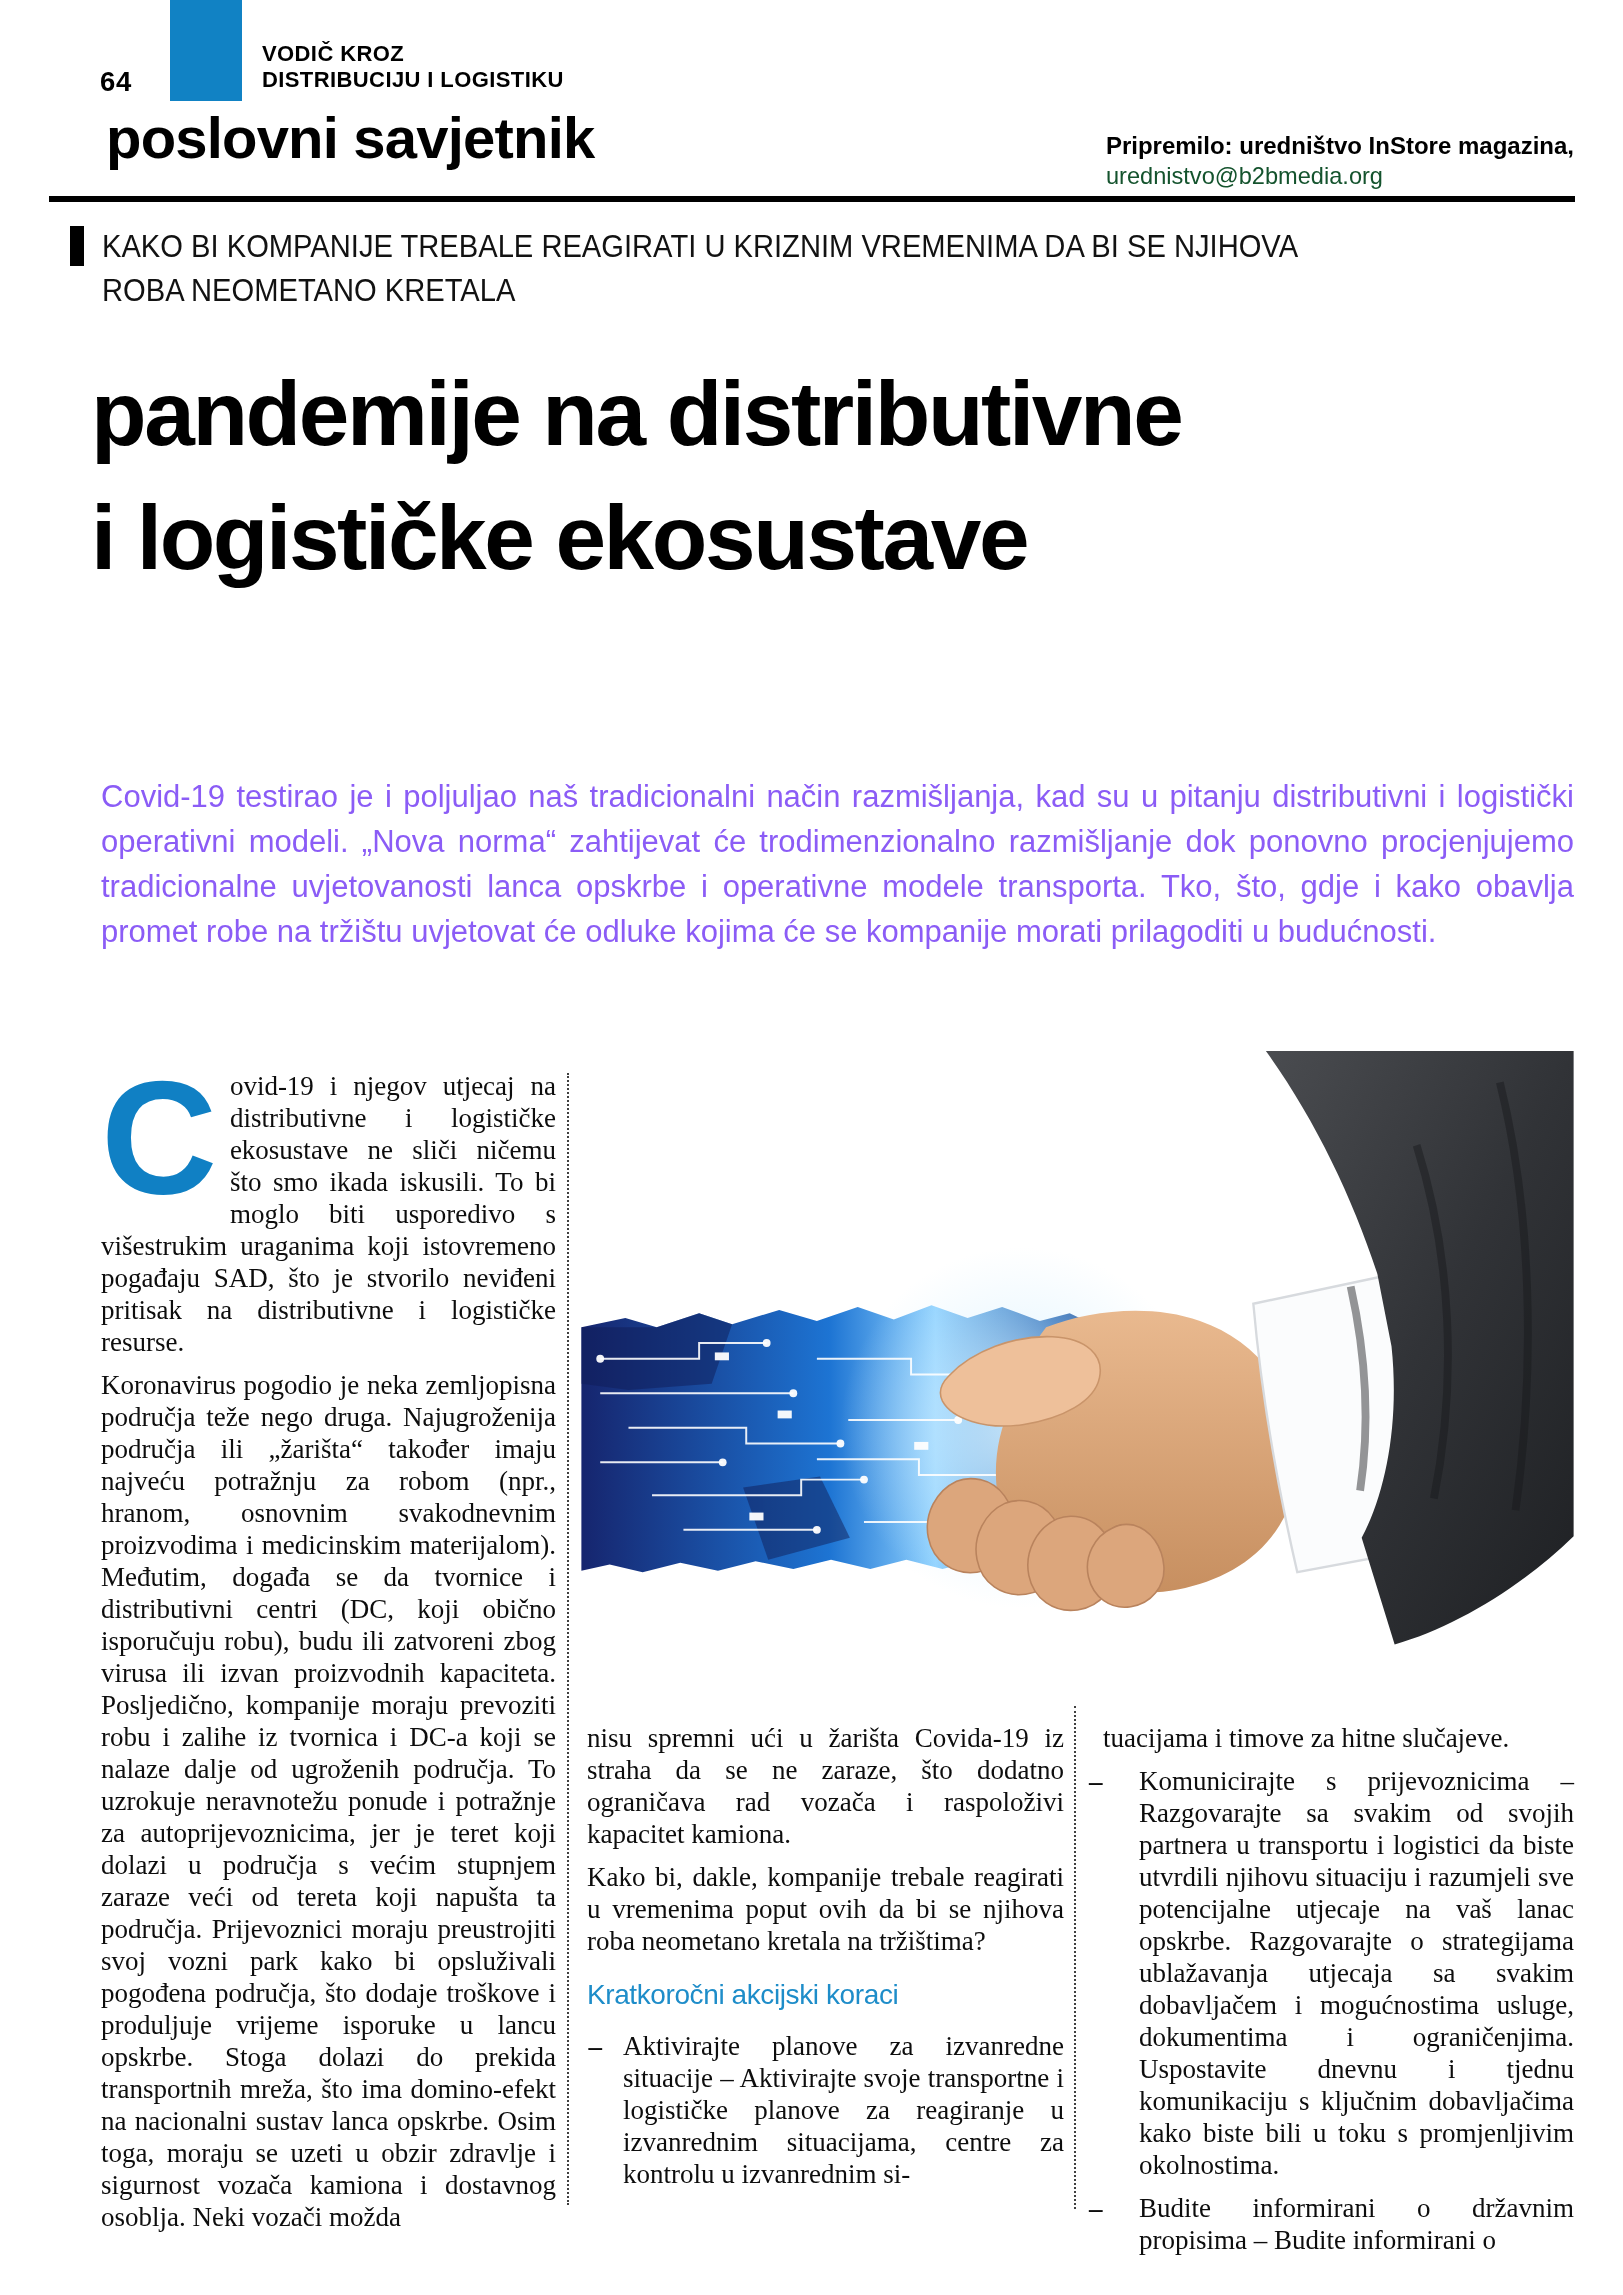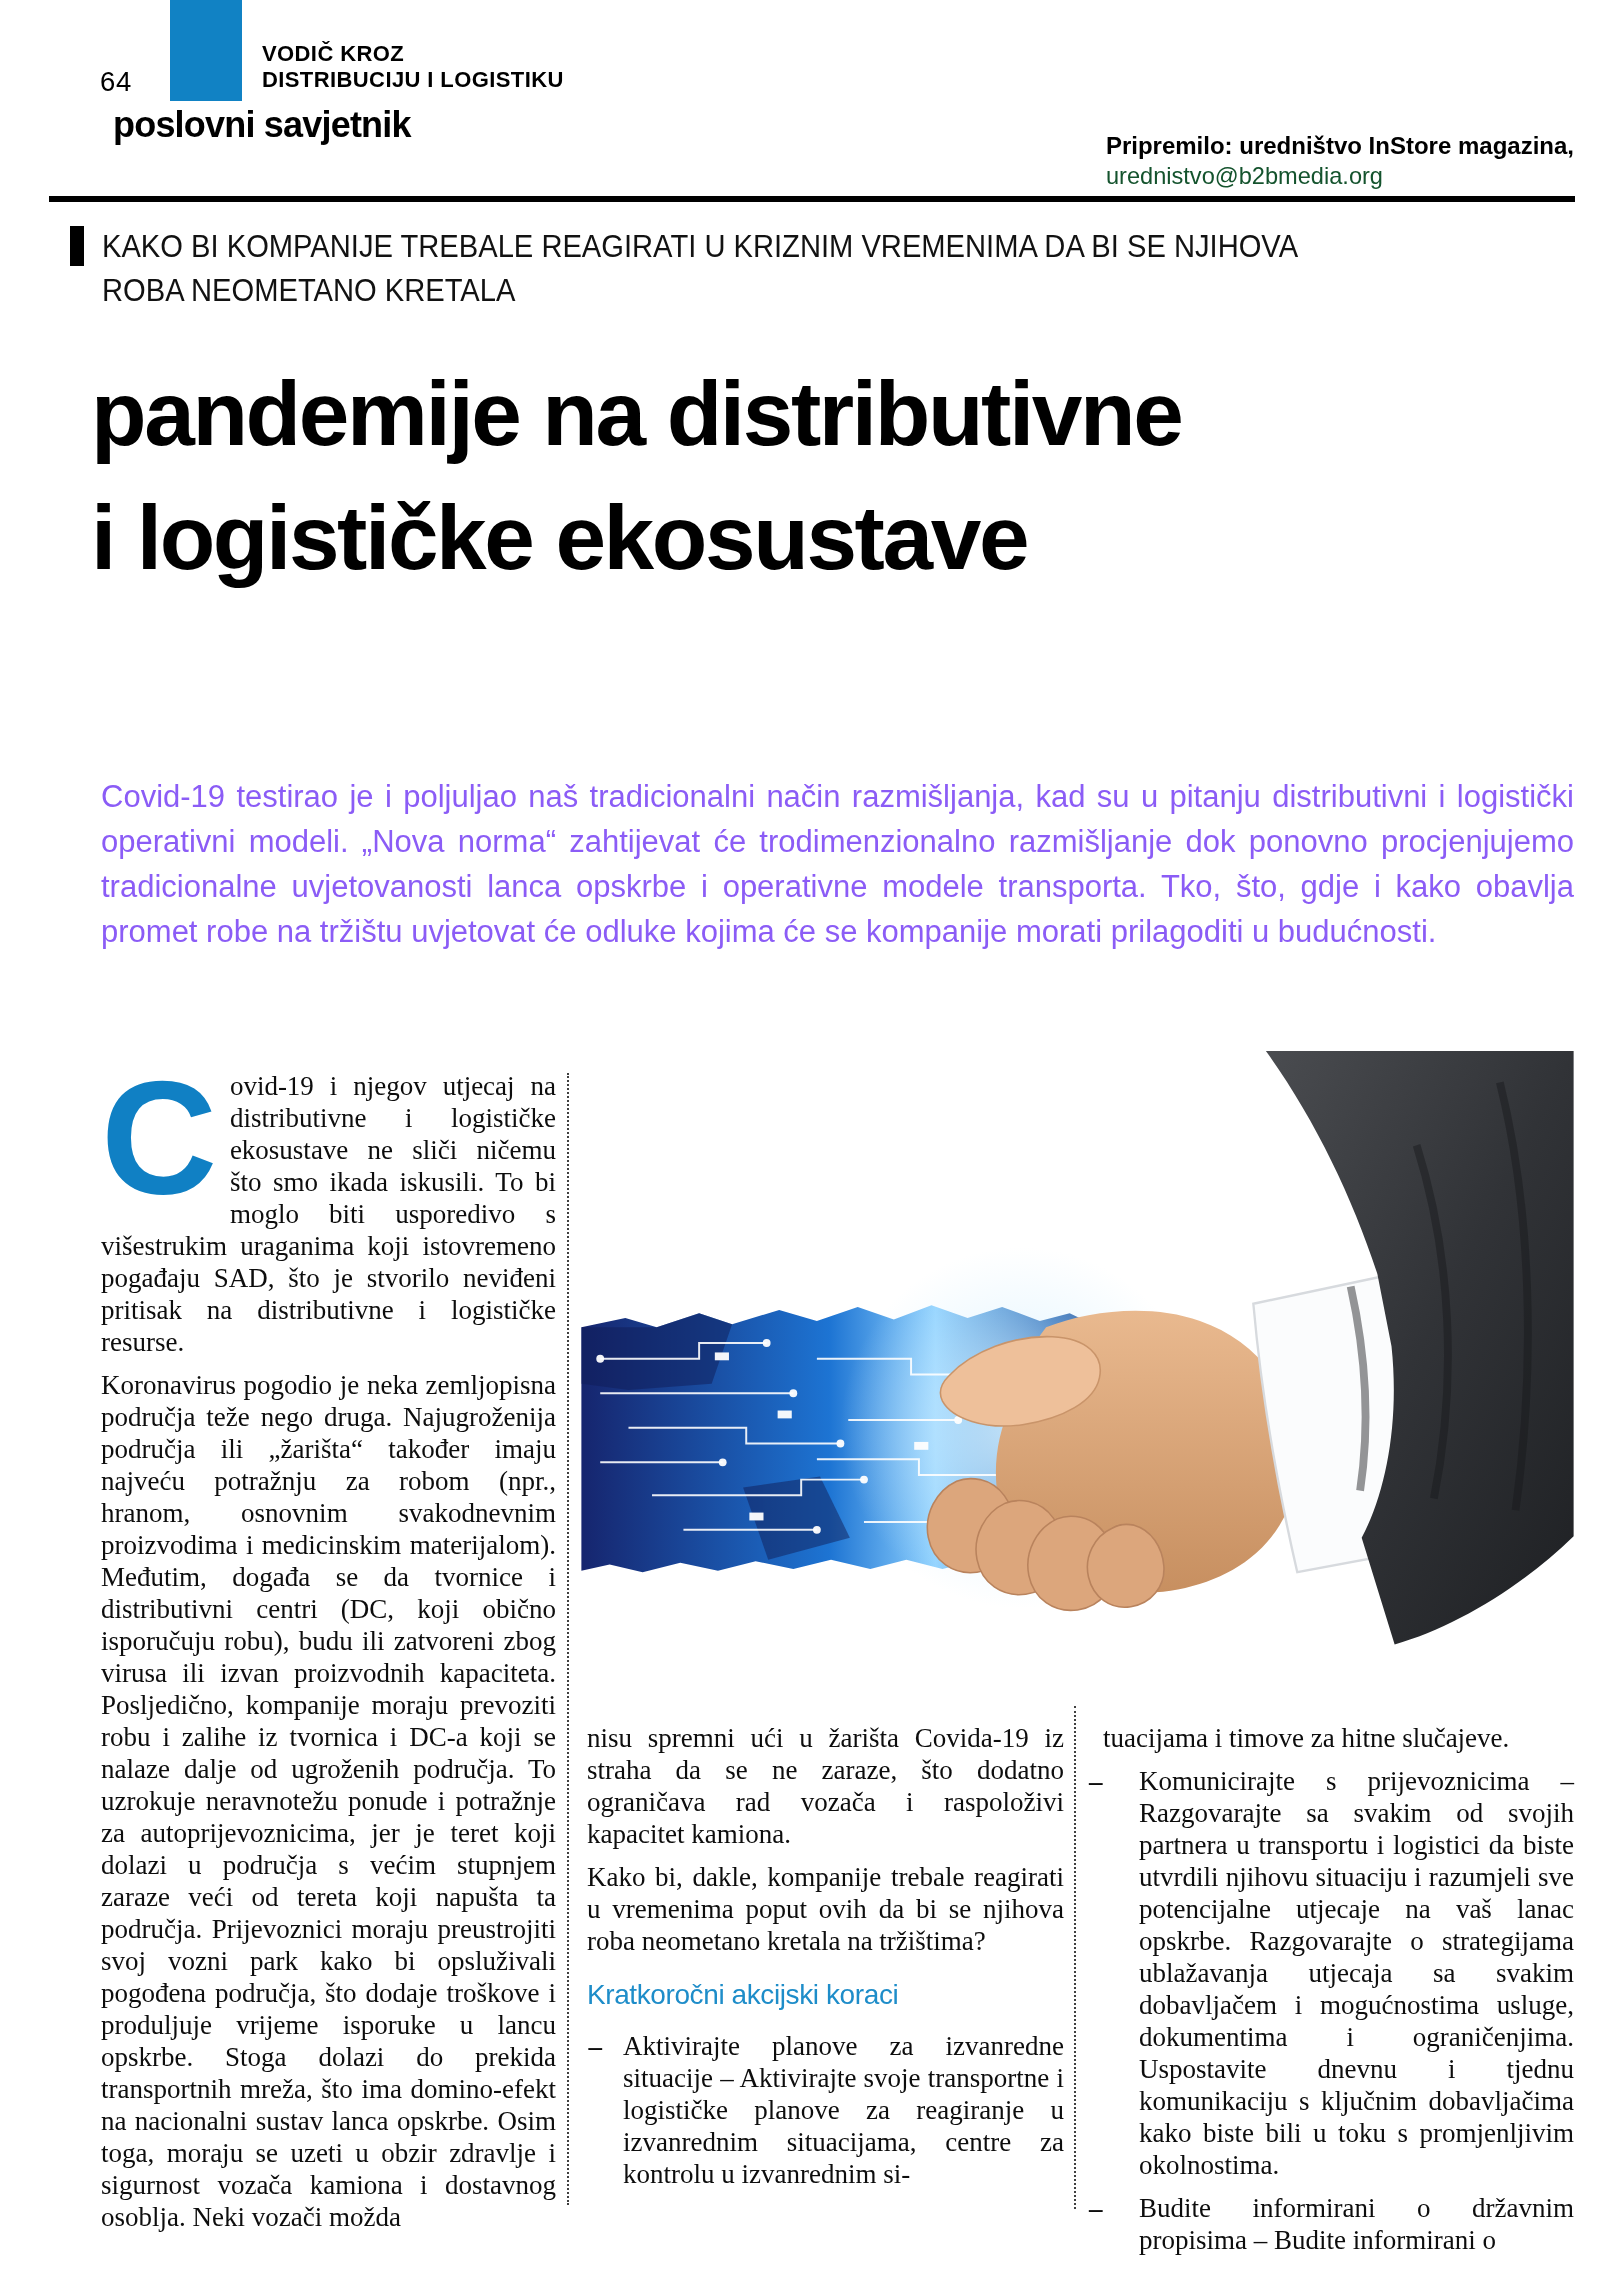--- a/index.html
+++ b/index.html
@@ -4,24 +4,24 @@
 <style>
   html,body{margin:0;padding:0;background:#e8e8e8;}
   #page{
     position:relative;width:1623px;height:2295px;background:#ffffff;
     margin:0 auto;overflow:hidden;
     font-family:"Liberation Sans",sans-serif;color:#000;
   }
   .abs{position:absolute;}
 
   
-  .pagenum{left:100px;top:66px;font-size:27.5px;font-weight:normal;letter-spacing:0.8px;}
+  .pagenum{left:100px;top:66px;font-size:27.5px;font-weight:bold;letter-spacing:0.8px;}
   .brand-block{left:170px;top:0;width:72px;height:101px;background:#1182c4;}
   .brand-text{left:262px;top:41px;font-size:22px;font-weight:bold;line-height:26px;letter-spacing:0.4px;}
-  .section-title{left:113px;top:104px;font-size:36px;font-weight:bold;letter-spacing:-0.8px;}
+  .section-title{left:106px;top:104px;font-size:58px;font-weight:bold;letter-spacing:-0.8px;}
   .credit{right:49px;top:132px;text-align:left;}
   .credit-bold{font-size:24px;font-weight:bold;}
   .credit-email{font-size:23.6px;color:#14532d;margin-top:3.1px;}
   .rule{left:49px;top:196px;width:1526px;height:5.5px;background:#000;}
 
   
   .kicker-bar{left:70px;top:226px;width:14px;height:40px;background:#000;}
   .kicker{left:102px;top:225px;font-size:31px;line-height:44px;color:#121212;
           transform:scaleX(.94);transform-origin:left top;white-space:nowrap;}
 

